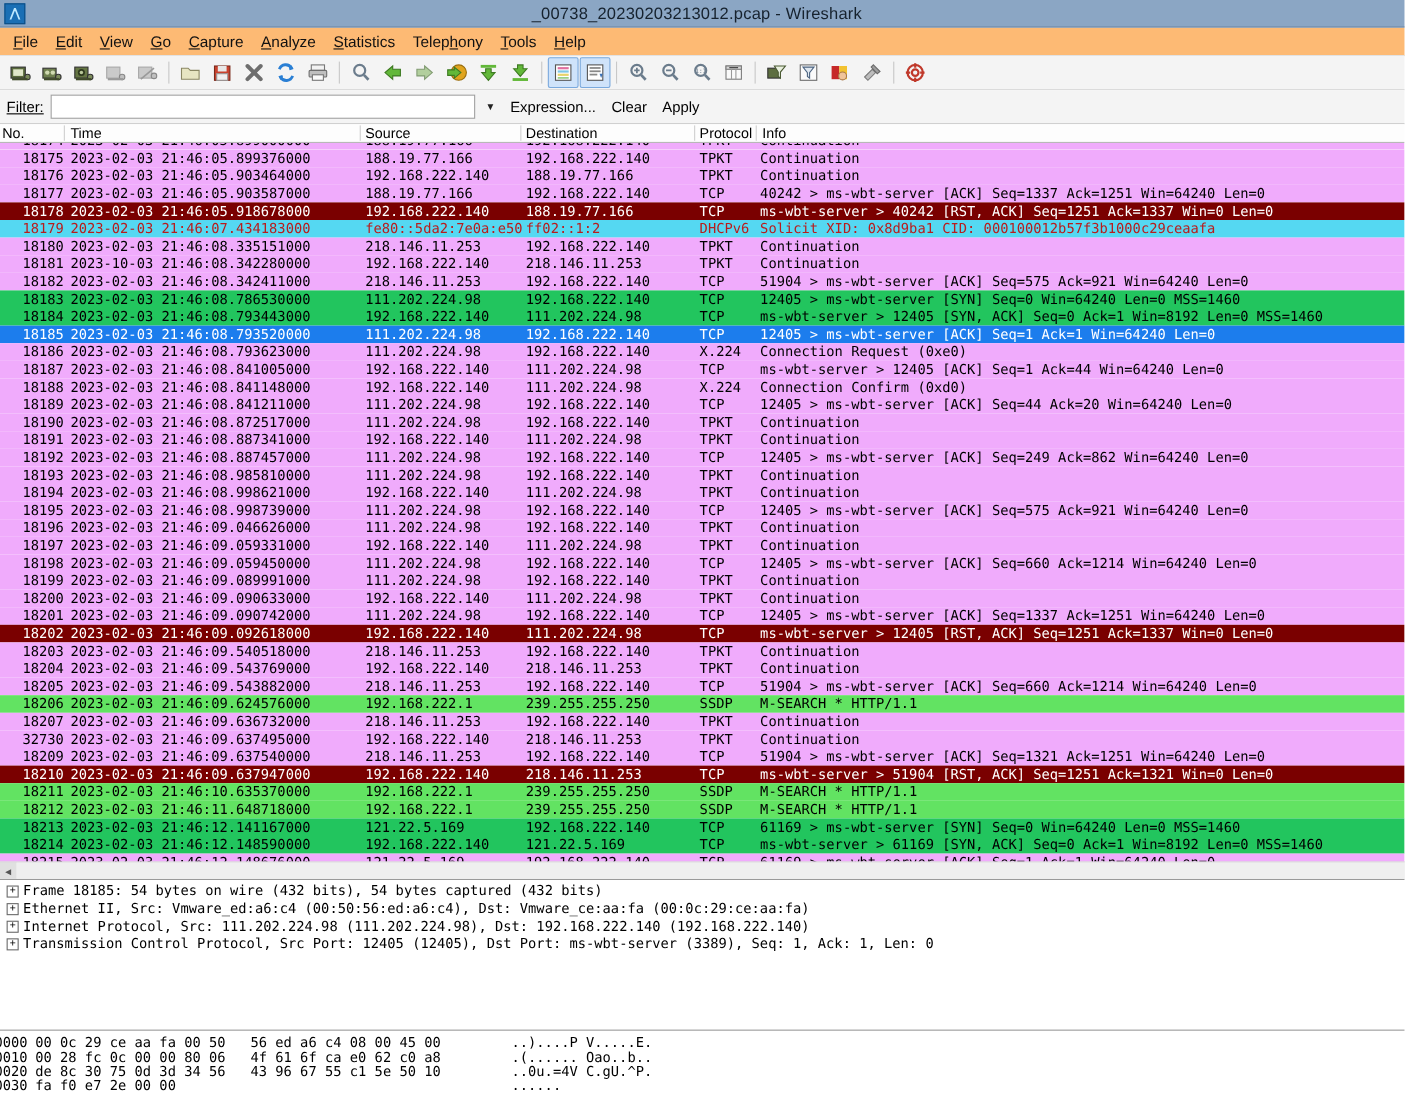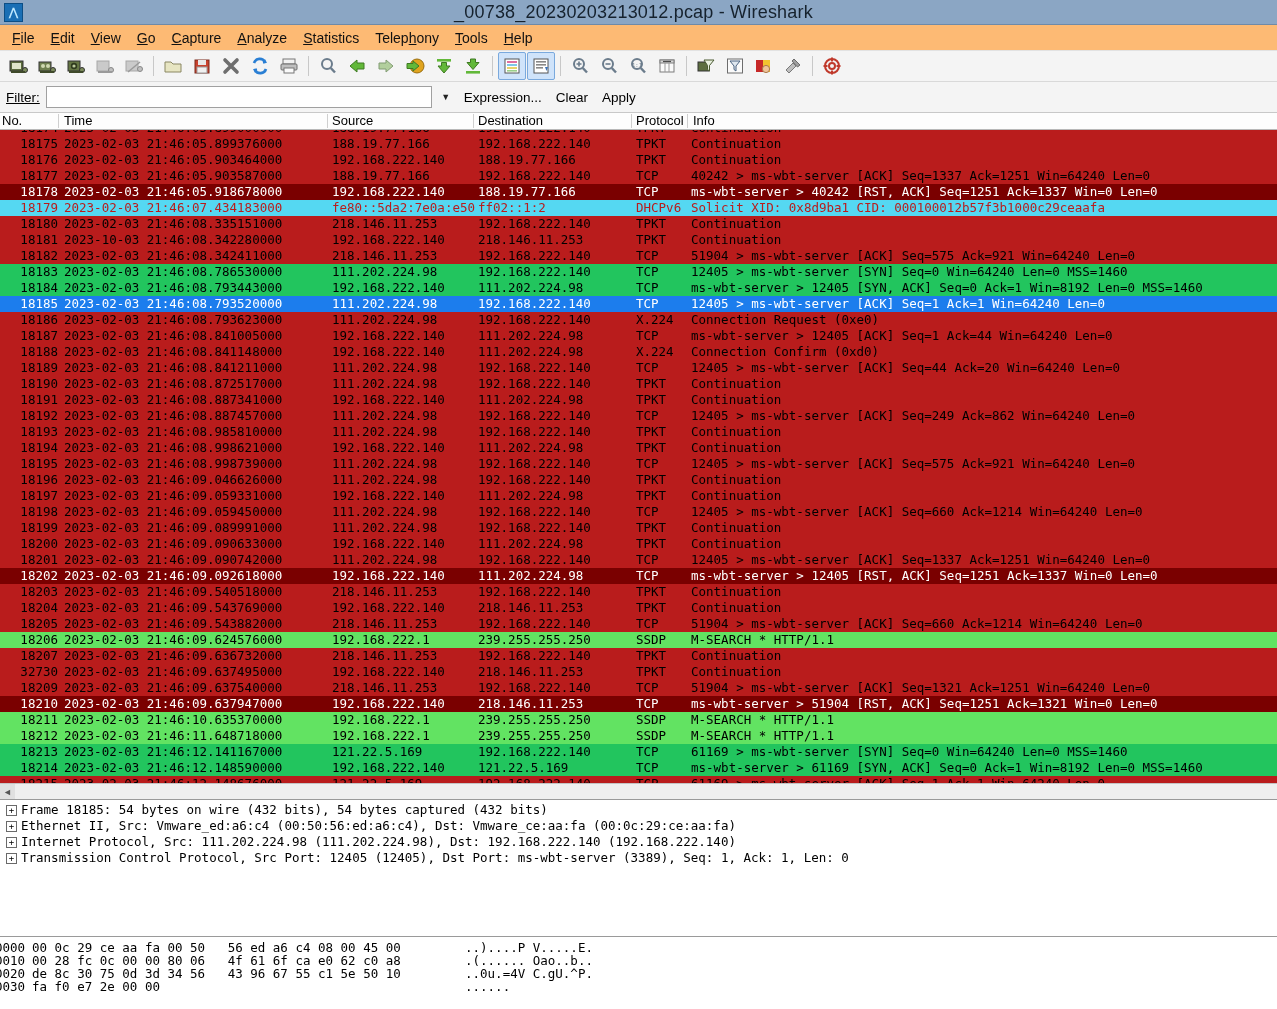--- a/index.html
+++ b/index.html
@@ -12,21 +12,21 @@
     height:24px;background:#8ba6c4;display:flex;align-items:center;
     border-bottom:1px solid #6f8aa8;position:relative;
   }
   .title-icon{
     width:17px;height:17px;margin-left:4px;background:#1a6fb5;
     border:1px solid #0d4e85;display:flex;align-items:center;justify-content:center;
     color:#bfe9ff;font-size:11px;font-weight:bold;line-height:1;
   }
   .title-text{
     position:absolute;left:0;right:10px;text-align:center;
-    font-size:18px;color:#16222e;letter-spacing:.2px;
+    font-size:15px;color:#16222e;letter-spacing:.2px;
   }
   
   .menubar{
     height:25px;background:#fdba74;display:flex;align-items:center;
     padding-left:4px;border-bottom:1px solid #e2e2e2;
   }
   .menu-item{padding:2px 8px;font-size:14px;color:#111;cursor:default;}
   .menu-item u{text-decoration:underline;}
   
   .toolbar{
@@ -61,21 +61,21 @@
     font-family:"DejaVu Sans Mono", monospace;font-size:12.5px;
   }
   .phead{
     height:16px;background:#fdfdfd;border-bottom:1px solid #b8b8b8;
     position:relative;font-family:"Liberation Sans", sans-serif;font-size:13px;
   }
   .phead span{position:absolute;top:0;line-height:16px;white-space:nowrap;}
   .phead .sep{position:absolute;top:1px;width:1px;height:14px;background:#cfcfcf;}
   .prow{
     height:16px;line-height:16px;white-space:nowrap;position:relative;
-    background:#b91c1c;color:#000;
+    background:#f0abfc;color:#000;
   }
   .prow > span{position:absolute;top:0;white-space:nowrap;}
   .c-no{left:0;width:58px;text-align:right;}
   .c-time{left:64px;}
   .c-src{left:332px;}
   .c-dst{left:478px;}
   .c-proto{left:636px;}
   .c-info{left:691px;}
   .r-red{background:#7a0000;color:#ffffff;}
   .r-cyan{background:#55d8f2;color:#b91c1c;}

